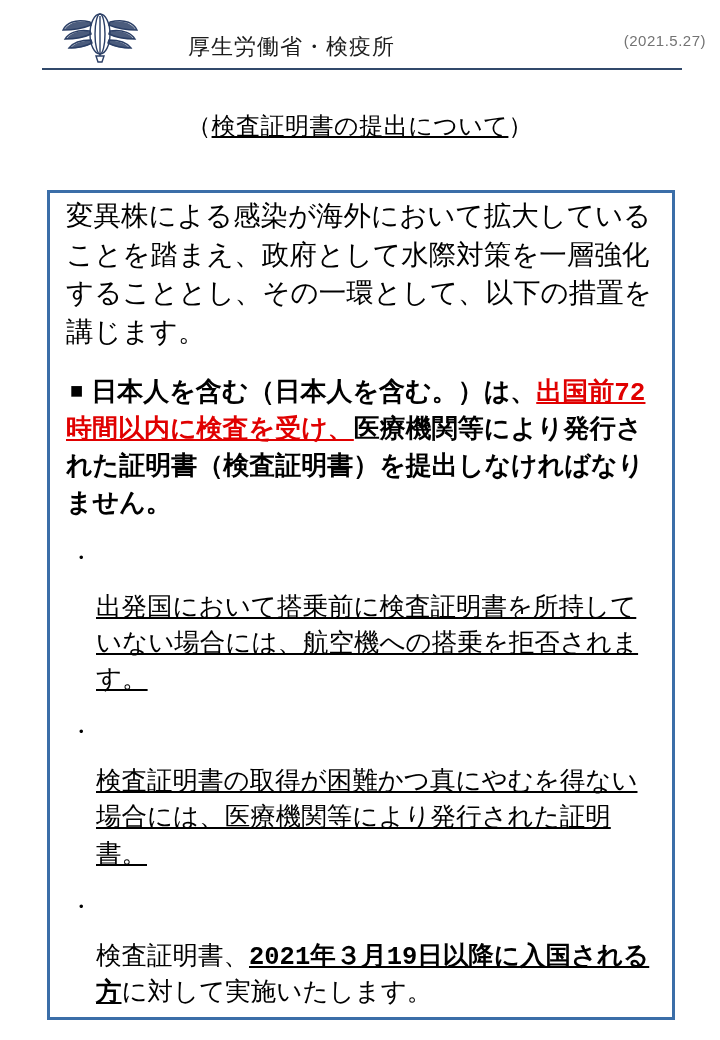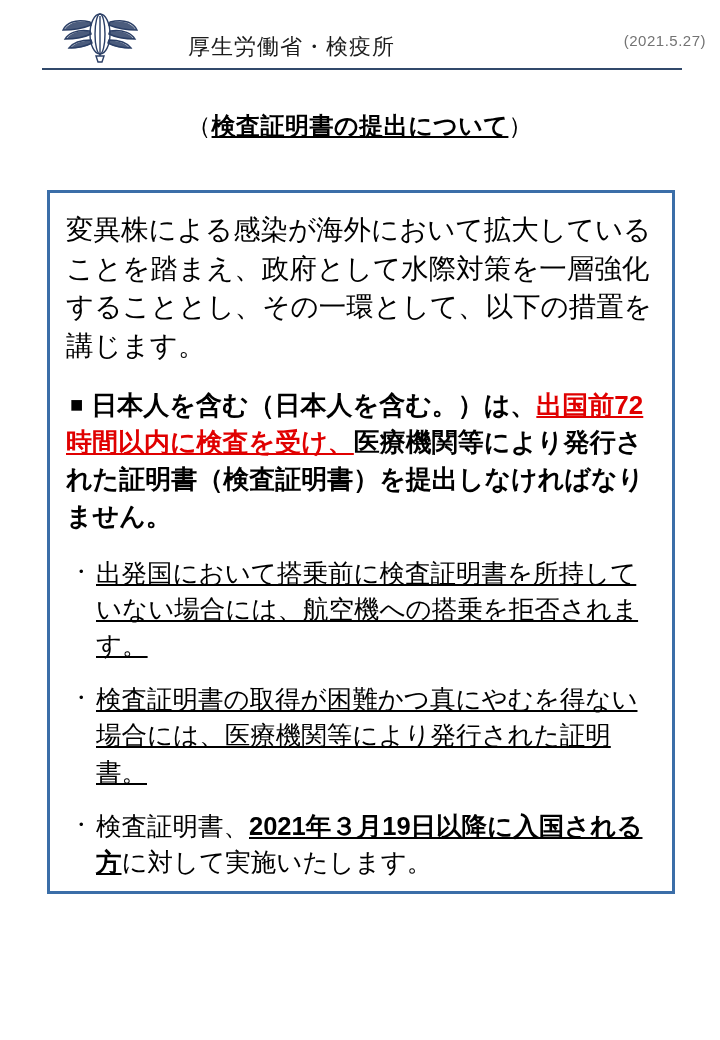--- a/index.html
+++ b/index.html
@@ -76,34 +76,35 @@
   }
   .title-line2 {
     font-size: 24px;
     margin-top: 6px;
     letter-spacing: 0.5px;
   }
   .title-line2 .paren {
     font-weight: normal;
   }
   .title-line2 .emph {
-    font-weight: bold;
+    font-weight: normal;
     text-decoration: underline;
   }
 
   
   .frame {
     position: absolute;
     left: 47px;
     top: 190px;
     width: 628px;
-    height: 704px;
+    height: 830px;
     border: 3px solid #3b6ea8;
     box-sizing: border-box;
-    padding: 18px 14px 0 16px;
+    padding: 6px 14px 0 16px;
+    font-family: Liberation Mono, monospace;
   }
 
   .para {
     font-size: 27px;
     line-height: 1.38;
     letter-spacing: 0px;
   }
 
   .para-intro {
     font-size: 27.5px;
@@ -139,20 +140,21 @@
   }
   .li-dot {
     width: 30px;
     flex: 0 0 30px;
     text-align: center;
     font-size: 22px;
     line-height: 1.55;
   }
   .li-text {
     flex: 1 1 auto;
+    margin-top: 48px;
   }
 </style>
 </head>
 <body>
 
 <div class="page-date">(2021.5.27)</div>
 
 <div class="header">
   <div class="emblem">
     <svg viewBox="0 0 76 52" width="76" height="52" aria-hidden="true">

